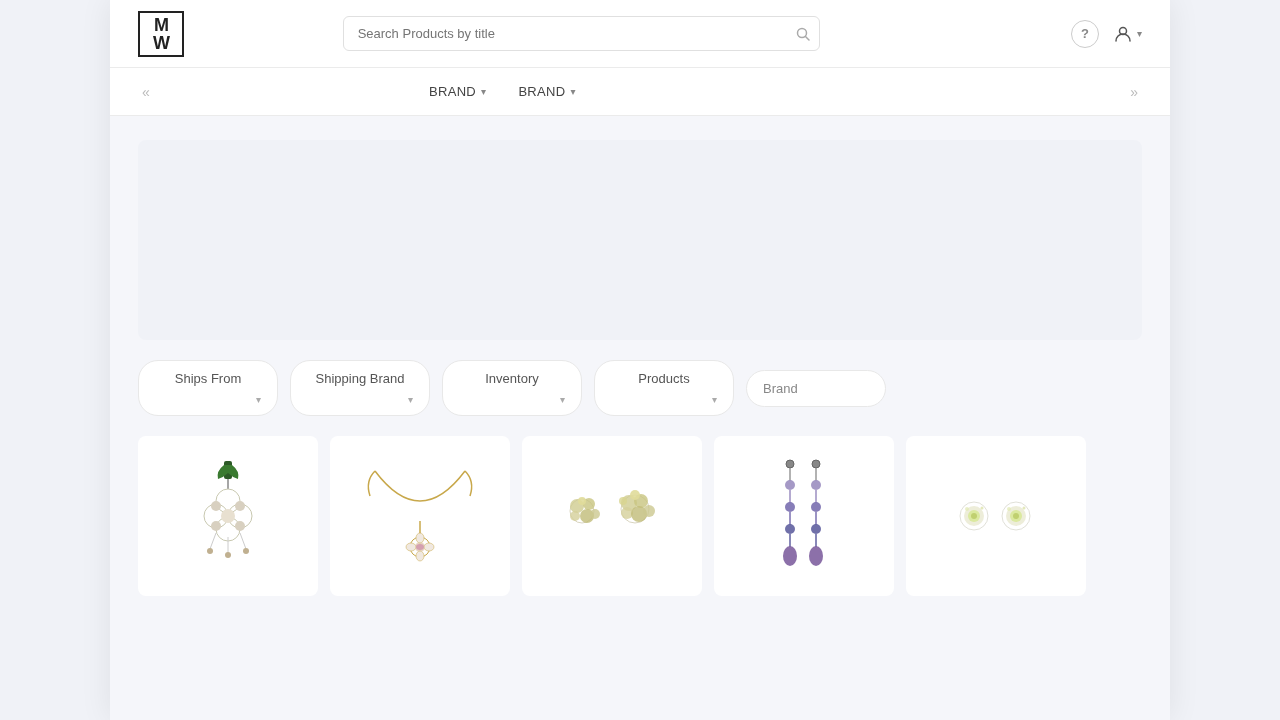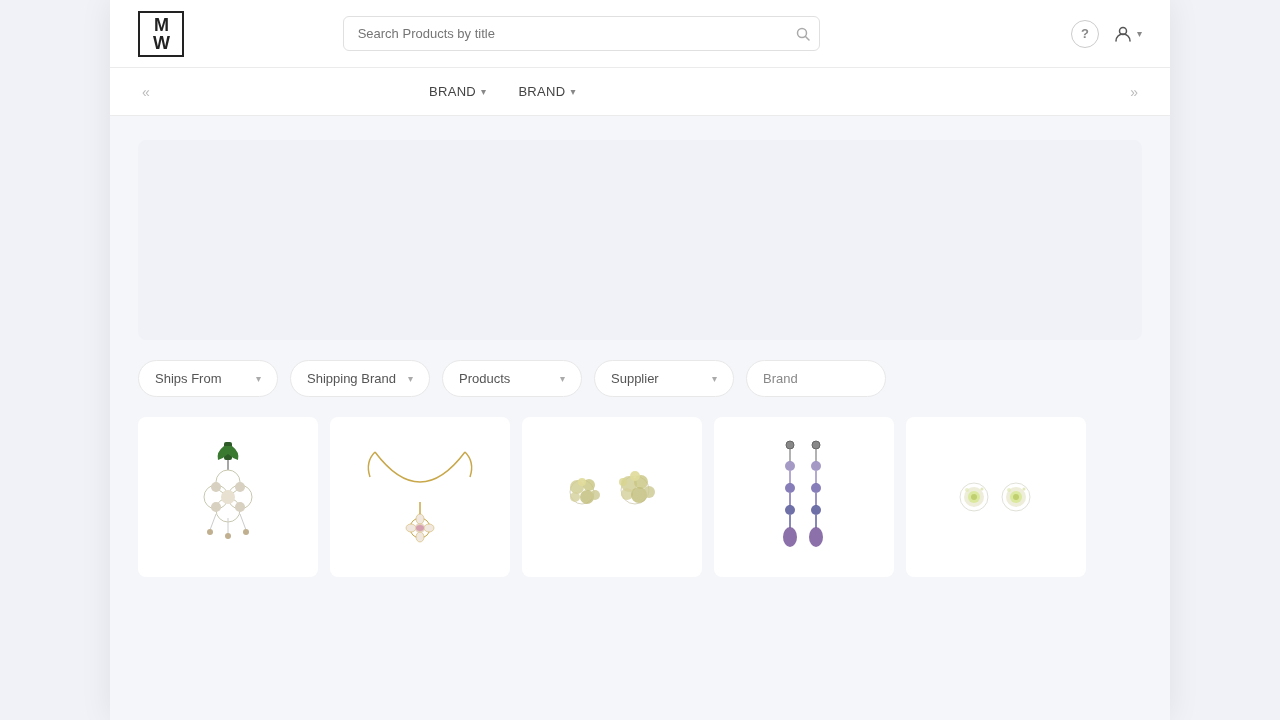--- a/index.html
+++ b/index.html
@@ -189,20 +189,21 @@
       align-items: center;
       gap: 8px;
       padding: 10px 16px;
       background: #fff;
       border: 1px solid #e8e8e8;
       border-radius: 20px;
       font-size: 13px;
       color: #555;
       cursor: pointer;
       min-width: 140px;
+      flex-direction: column;
     }
     .filter-dropdown .dd-chevron {
       margin-left: auto;
       font-size: 10px;
       color: #aaa;
     }
     .filter-brand {
       display: flex;
       align-items: center;
       padding: 10px 16px;
@@ -301,25 +302,25 @@
       <div class="filter-bar">
         <div class="filter-dropdown">
           <span>Ships From</span>
           <span class="dd-chevron">▾</span>
         </div>
         <div class="filter-dropdown">
           <span>Shipping Brand</span>
           <span class="dd-chevron">▾</span>
         </div>
         <div class="filter-dropdown">
+          <span>Inventory</span>
+          <span class="dd-chevron">▾</span>
+        </div>
+        <div class="filter-dropdown">
           <span>Products</span>
-          <span class="dd-chevron">▾</span>
-        </div>
-        <div class="filter-dropdown">
-          <span>Supplier</span>
           <span class="dd-chevron">▾</span>
         </div>
         <div class="filter-brand">
           <span>Brand</span>
         </div>
       </div>
 
       <div class="product-grid">
 
         <div class="product-card">

